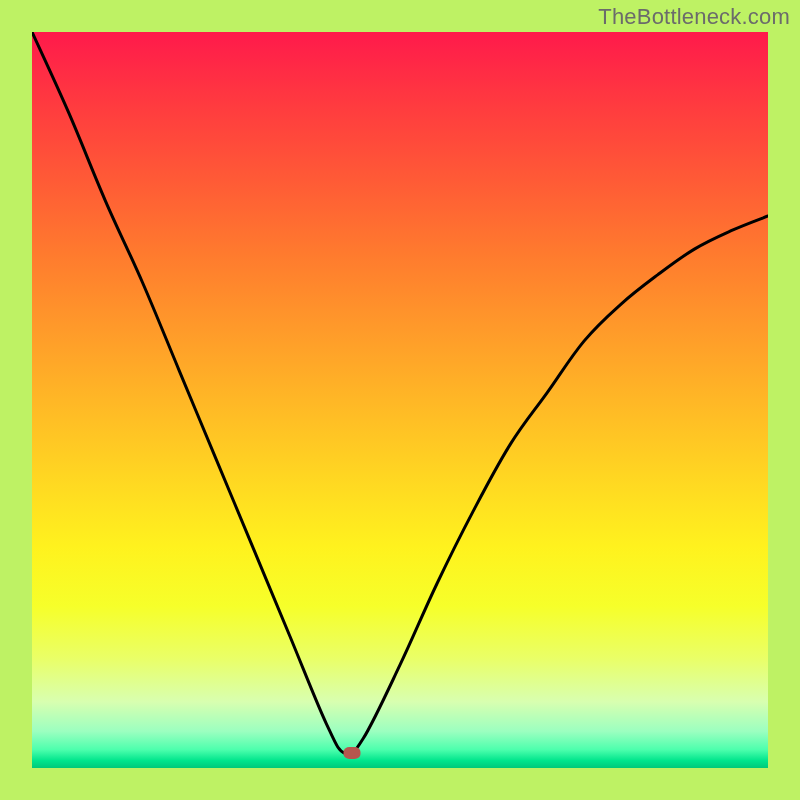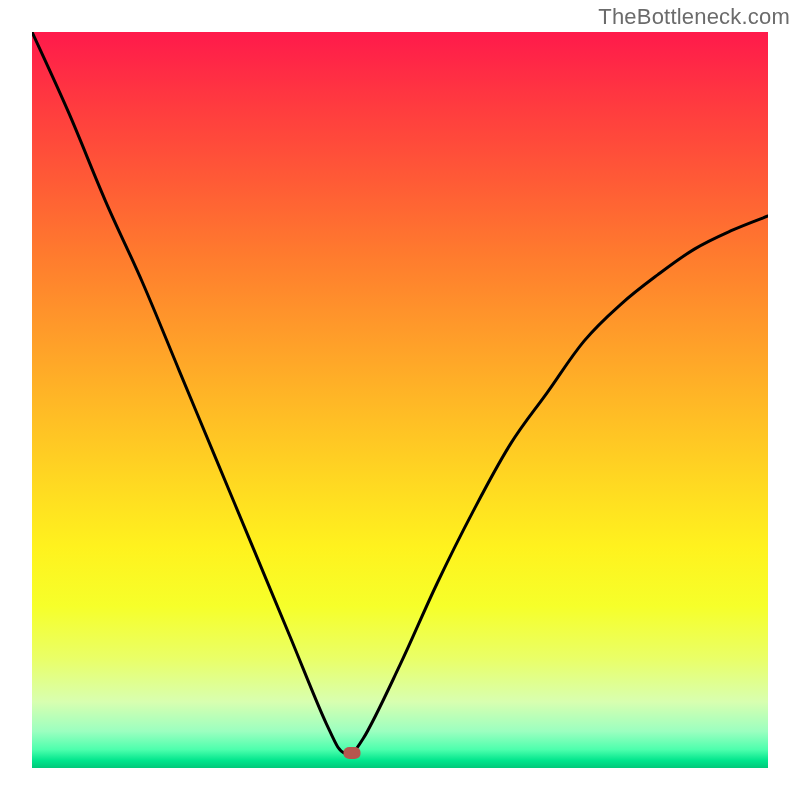--- a/index.html
+++ b/index.html
@@ -9,21 +9,21 @@
     height: 800px;
     background: #000;
     overflow: hidden;
   }
   .frame {
     position: absolute;
     left: 0;
     top: 0;
     width: 800px;
     height: 800px;
-    background: #ffffff;
+    background: #bef264;
   }
   .plot {
     position: absolute;
     left: 32px;
     top: 32px;
     width: 736px;
     height: 736px;
     background: linear-gradient(to bottom,
       #ff1a4b 0%,
       #ff3b3f 10%,

